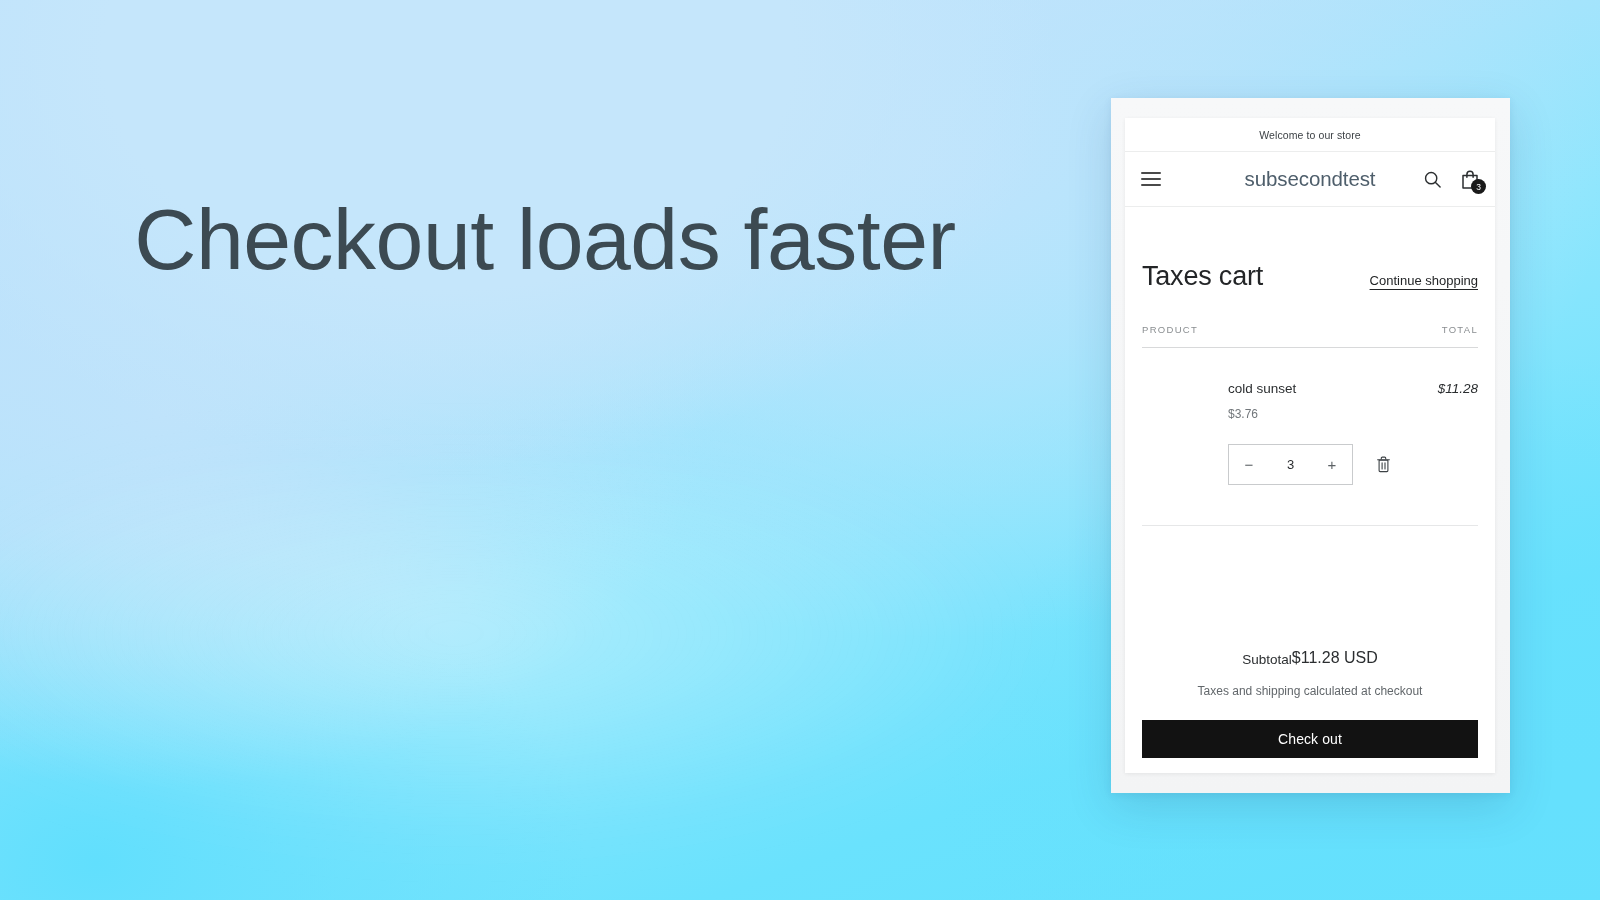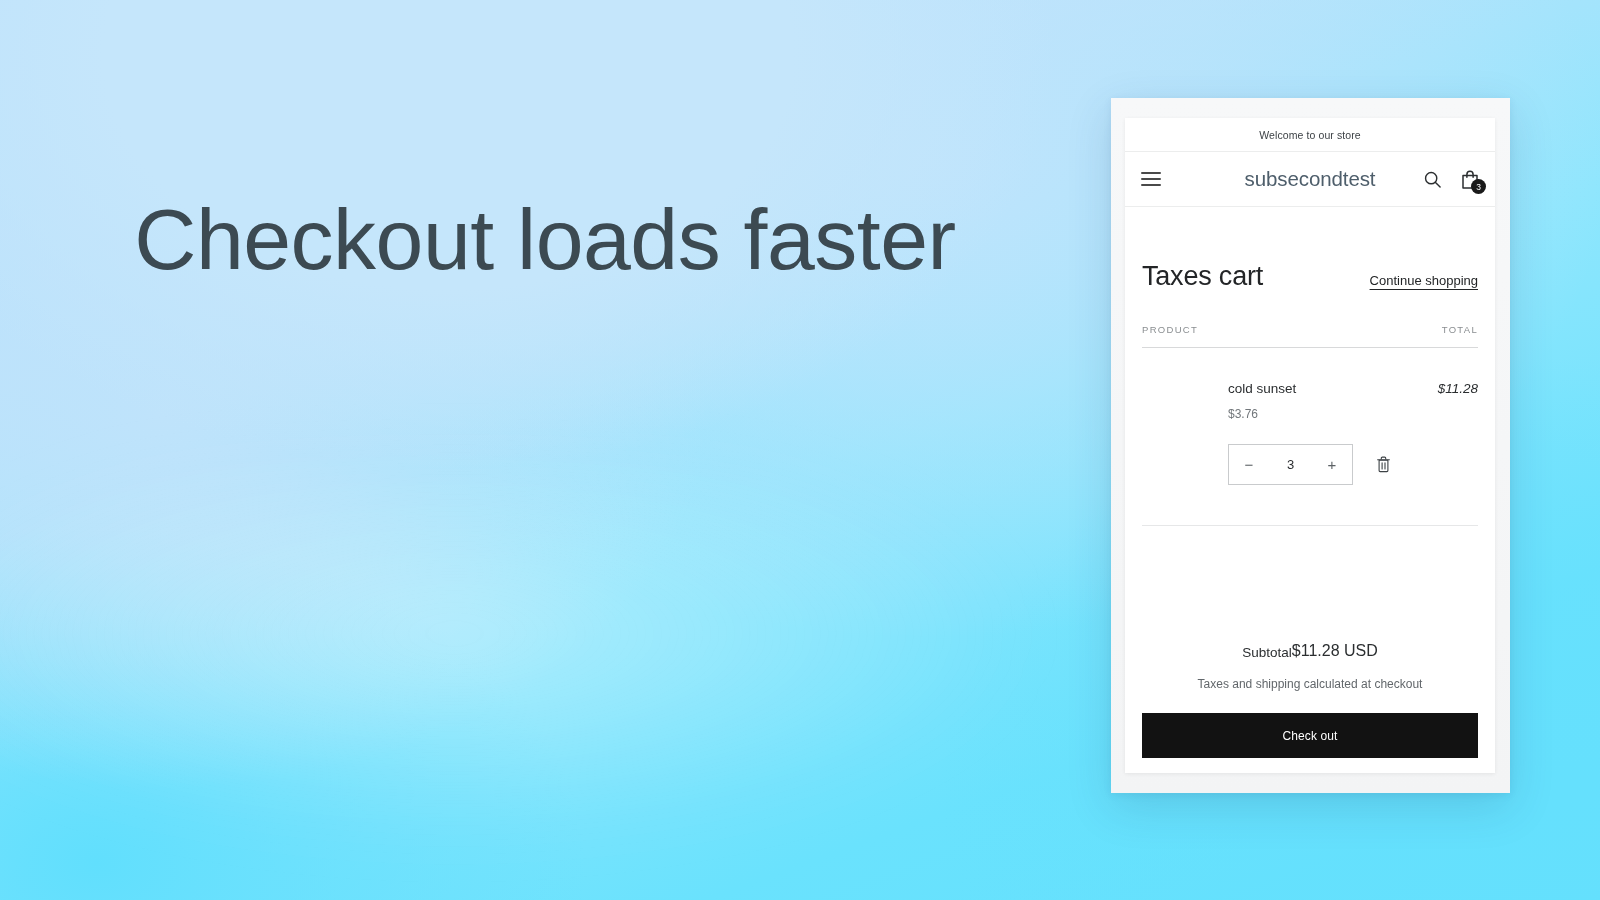--- a/index.html
+++ b/index.html
@@ -263,24 +263,24 @@
   .tax-note {
     text-align: center;
     font-size: 12px;
     color: #62676b;
     margin-top: 17px;
   }
   .checkout-btn {
     display: block;
     width: 100%;
     margin-top: 22px;
-    height: 45px;
+    height: 38px;
     background: #121212;
     color: #ffffff;
-    font-size: 12px;
+    font-size: 14px;
     border: none;
     cursor: pointer;
     font-family: inherit;
     letter-spacing: .1px;
   }
 </style>
 </head>
 <body>
 
 <div class="bg">

